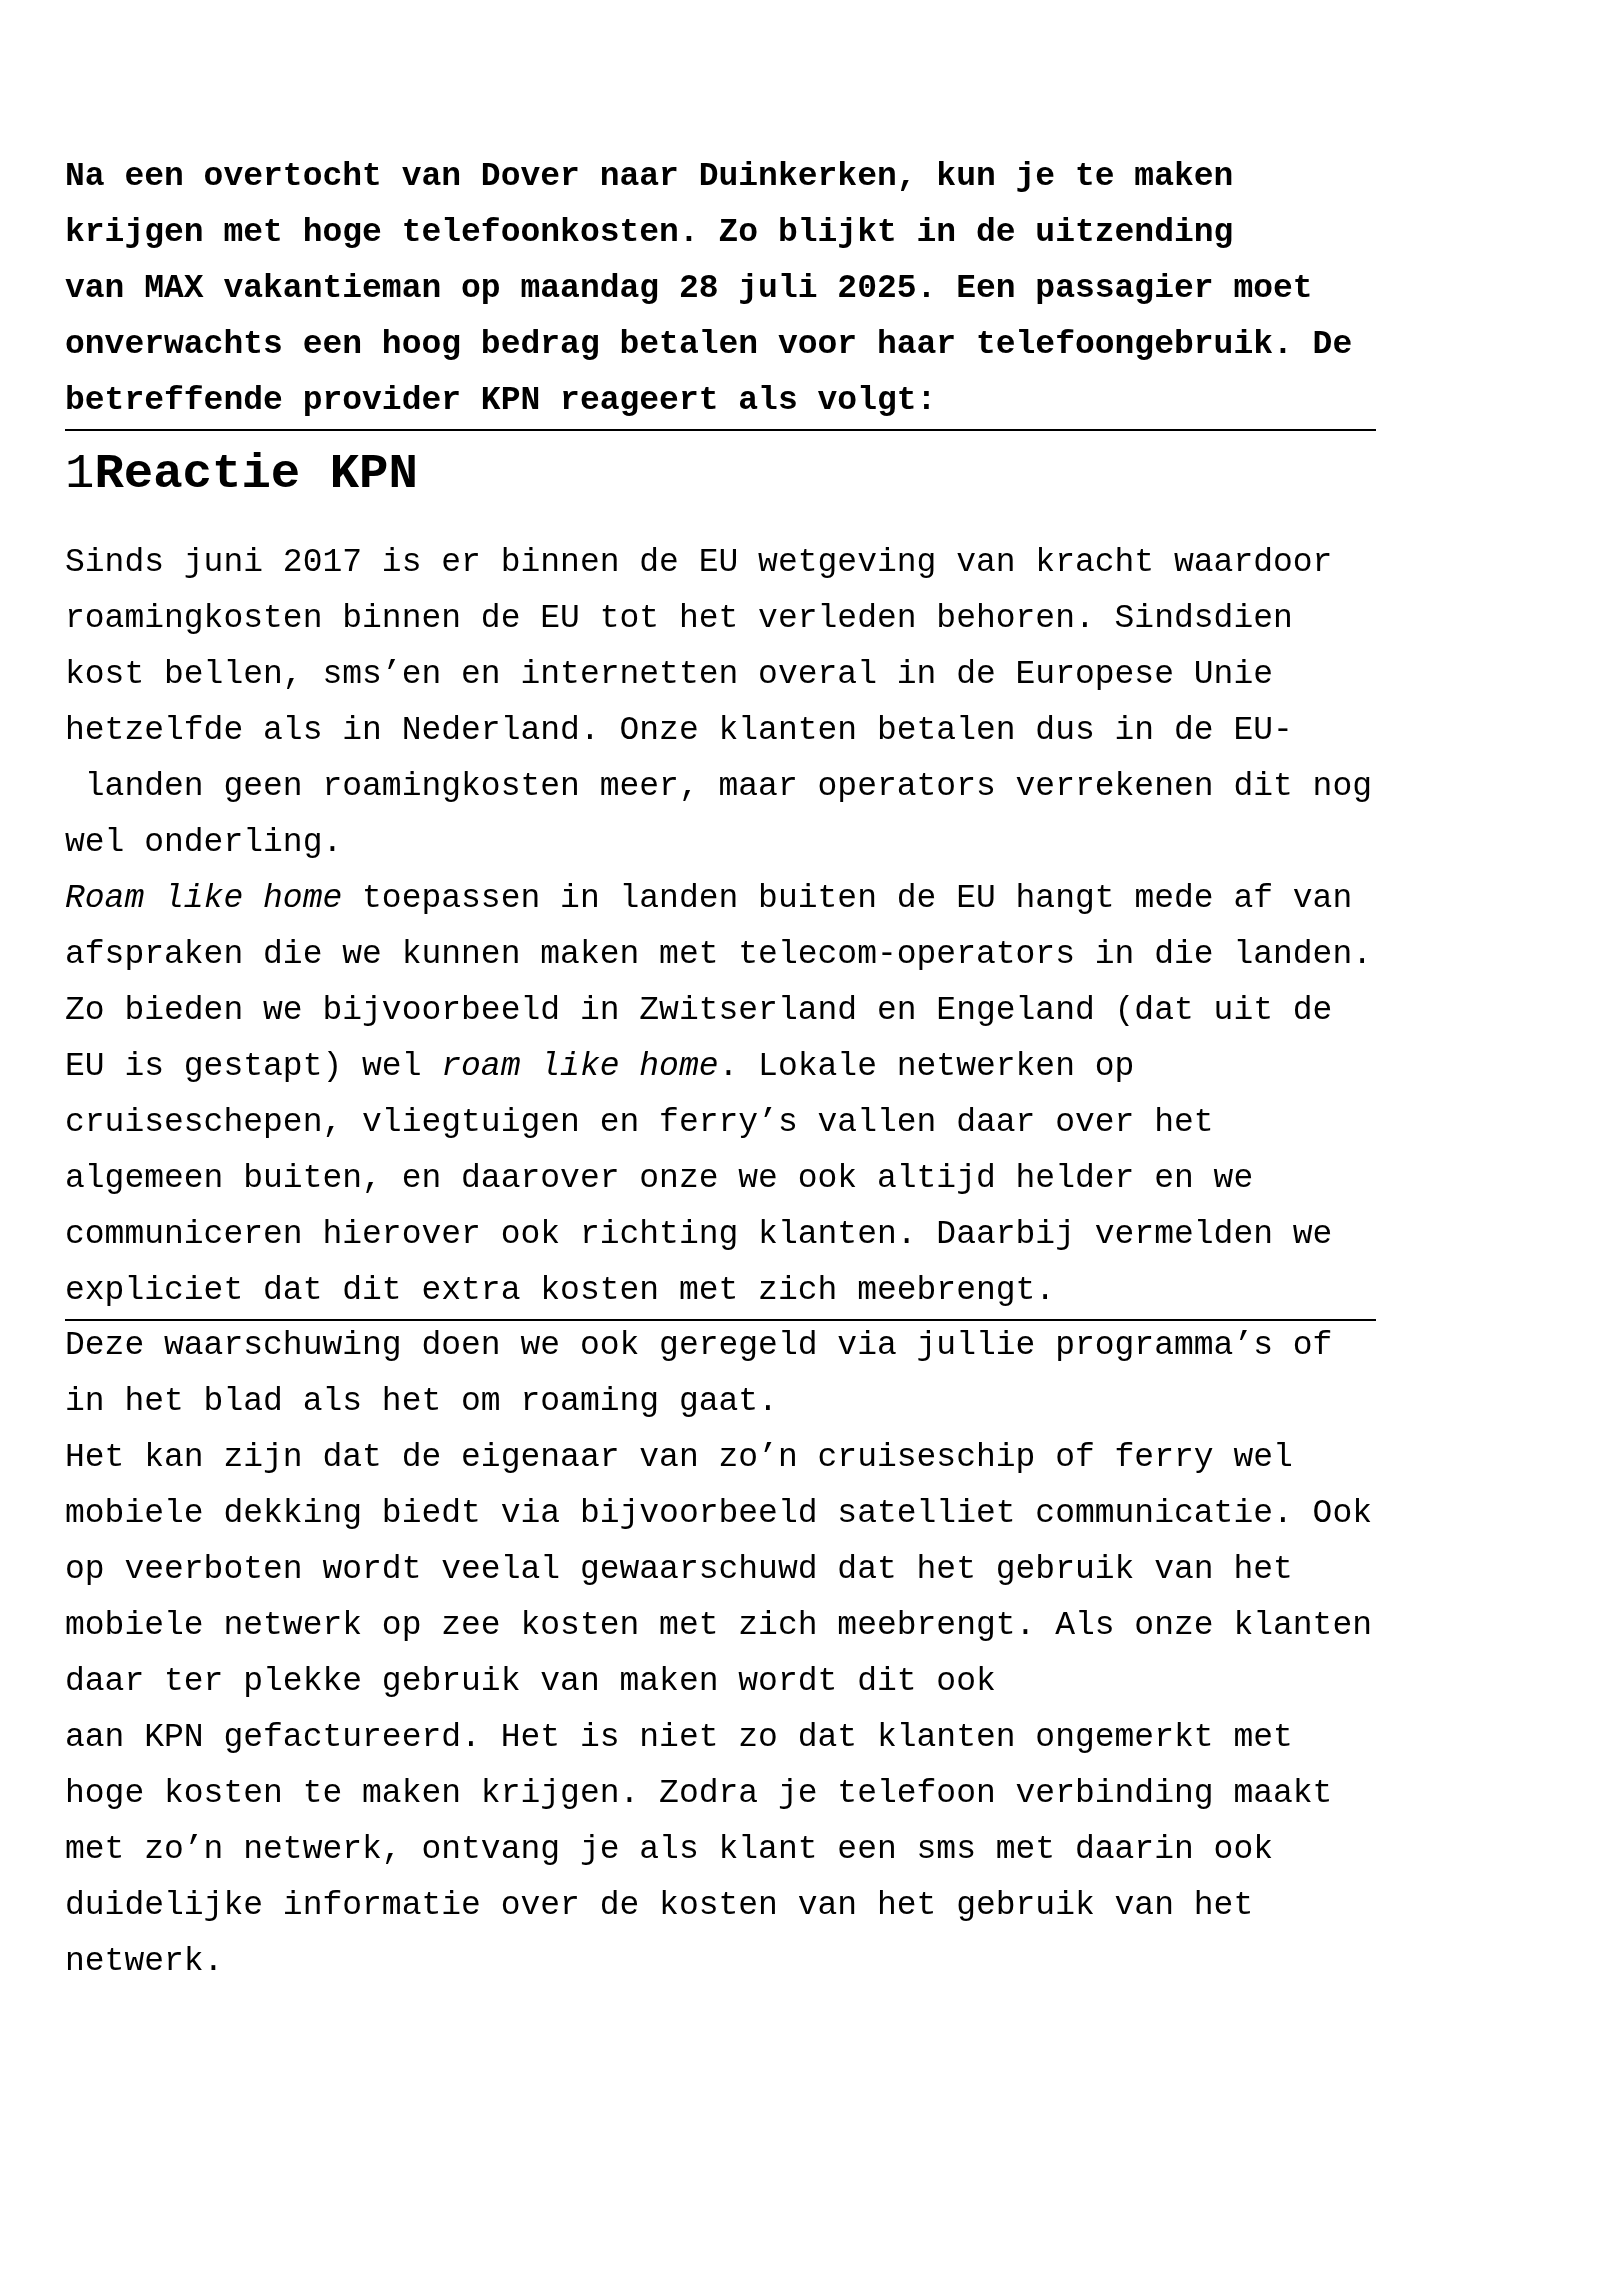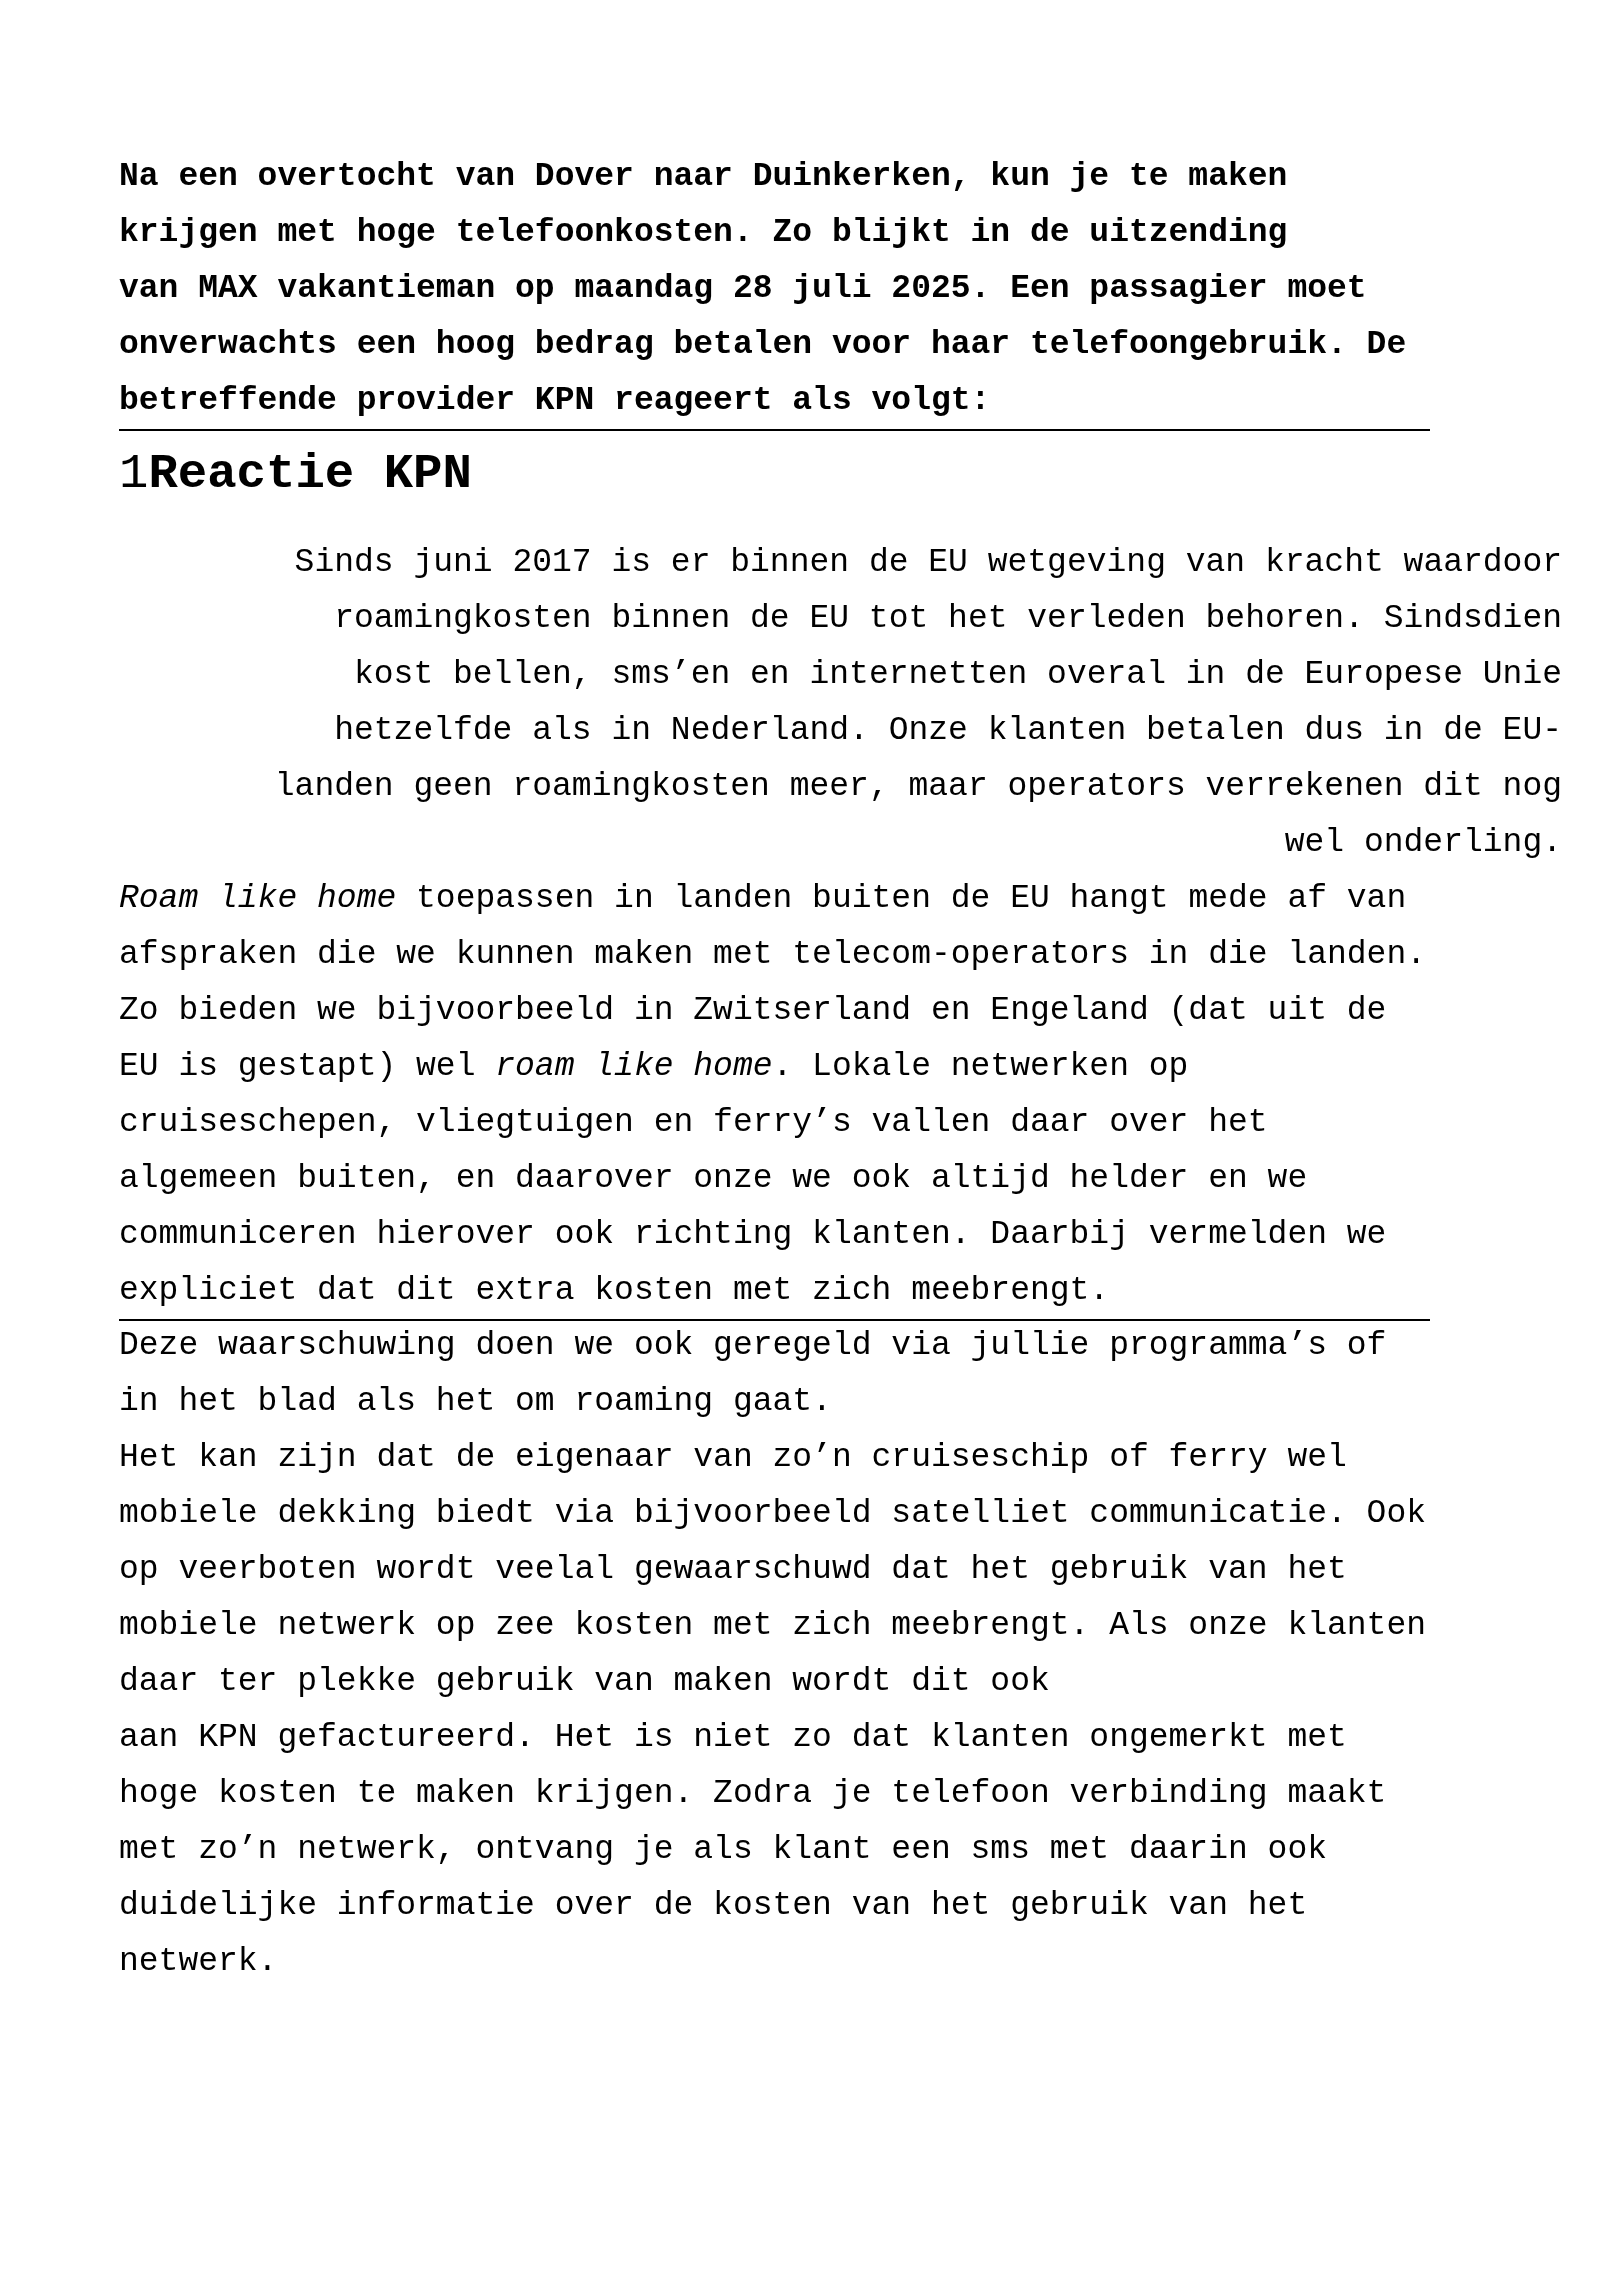--- a/index.html
+++ b/index.html
@@ -8,21 +8,21 @@
     background: #ffffff;
   }
   .page {
     position: relative;
     width: 1621px;
     height: 2293px;
     margin: 0;
     background: #ffffff;
     color: #000000;
     box-sizing: border-box;
-    padding: 149px 59px 0 119px;
+    padding: 149px 59px 0 65px;
     font-family: "Liberation Mono", "DejaVu Sans Mono", monospace;
     font-size: 33px;
     line-height: 56px;
     overflow: hidden;
   }
   .intro {
     margin: 0;
     font-weight: bold;
     white-space: pre;
     width: 1311px;
@@ -44,21 +44,20 @@
   .heading .h-title {
     font-weight: bold;
   }
   .body-text {
     margin: 0;
     white-space: pre;
     font-weight: normal;
   }
   .body-text.first {
     margin-top: 29px;
-    text-align: right;
   }
   .body-text.after-rule {
     margin-top: -2.9px;
   }
   .italic {
     font-style: italic;
     font-family: Liberation Mono, monospace;
   }
 </style>
 </head>

